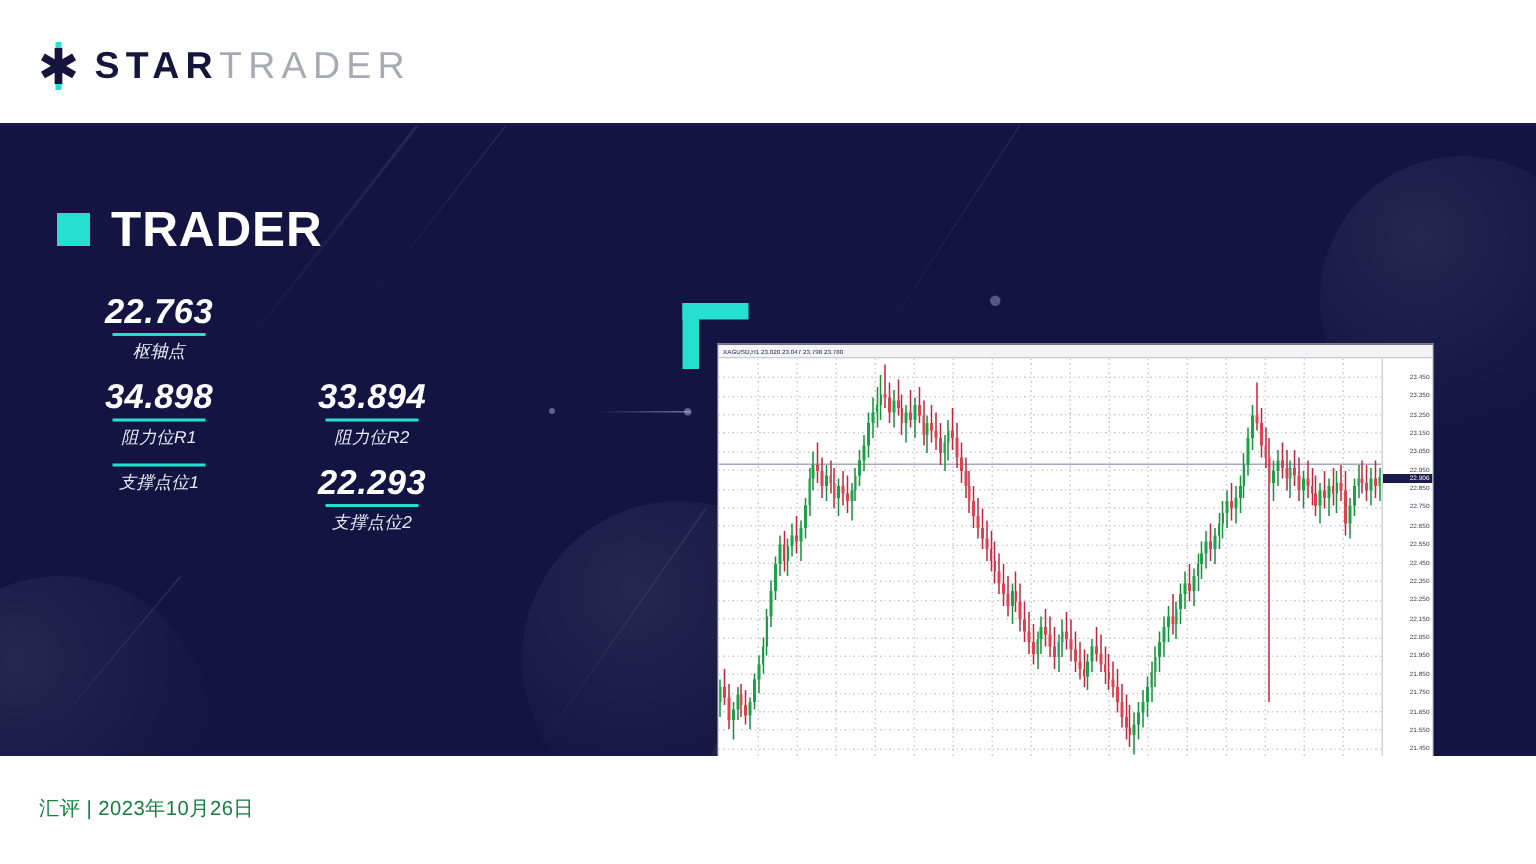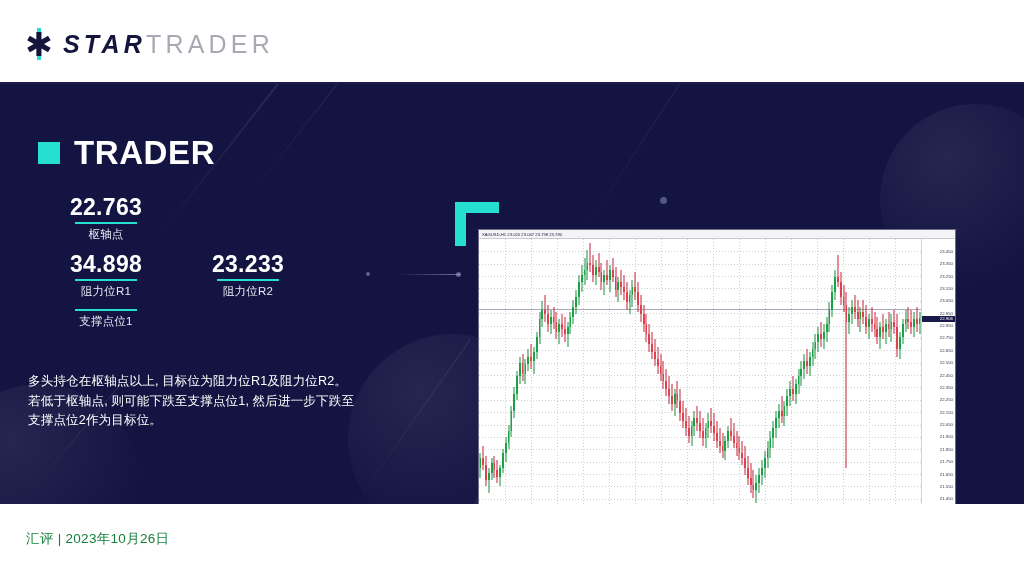--- a/index.html
+++ b/index.html
@@ -23,21 +23,21 @@
   .logo-mark .ast {
     position:absolute; left:0; top:4px; width:30px; height:25px;
     color:#14143c; font-size:33px; line-height:25px; font-weight:700;
     font-family:"DejaVu Sans", sans-serif;
     display:flex; align-items:center; justify-content:center;
   }
   .logo-mark .sq { position:absolute; width:4px; height:4px; background:#25e0d0; left:13px; }
   .logo-mark .sq.top { top:0px; }
   .logo-mark .sq.bot { bottom:0px; }
   .logo-text { font-size:25px; letter-spacing:4.2px; font-weight:700; white-space:nowrap; }
-  .logo-text .t1 { color:#14143c;font-style:italic; }
+  .logo-text .t1 { color:#14143c; }
   .logo-text .t2 { color:#a9a9b4; font-weight:400; }
 
   
   .stage {
     position:absolute; left:0; top:84px; width:1024px; height:420px;
     background:#141442; overflow:hidden;
   }
   .bg-layer { position:absolute; inset:0; overflow:hidden; }
   .streak {
     position:absolute; background:linear-gradient(to bottom, rgba(255,255,255,0.10), rgba(255,255,255,0));
@@ -47,21 +47,21 @@
   .sphere { position:absolute; border-radius:50%;
     background:radial-gradient(circle at 35% 28%, rgba(255,255,255,0.075), rgba(255,255,255,0.012) 60%, rgba(255,255,255,0) 72%); }
   .hline { position:absolute; height:1px; background:linear-gradient(to right, rgba(255,255,255,0), rgba(200,205,235,0.5)); }
 
   
   .title-row { position:absolute; left:38px; top:50px; display:flex; align-items:center; gap:14px; }
   .title-square { width:22px; height:22px; background:#25e0d0; }
   .title-text { color:#ffffff; font-size:33px; font-weight:700; letter-spacing:0.6px; }
 
   .levels { position:absolute; left:38px; top:110px; width:280px; }
-  .lv-row { display:flex; }
+  .lv-row { display:flex;font-style:italic; }
   .lv { width:112px; text-align:center; margin-bottom:9px; }
   .lv .num { color:#ffffff; font-size:23px; font-weight:700; letter-spacing:0.3px; line-height:27px; }
   .lv .bar { width:62px; height:2px; background:#25e0d0; margin:1px auto 3px auto; }
   .lv .lab { color:#e9e9f4; font-size:11.5px; letter-spacing:0.2px; }
   .lv.pivot { margin-left:12px; }
   .lv.r1, .lv.s1 { margin-left:12px; }
   .lv.r2, .lv.s2 { margin-left:30px; }
 
   .analysis { position:absolute; left:28px; top:288px; width:390px; }
   .an-title { color:#f0328c; font-size:13.5px; font-weight:700; margin-bottom:7px; letter-spacing:0.2px; }
@@ -168,39 +168,39 @@
           <div class="lab">枢轴点</div>
         </div>
       </div>
       <div class="lv-row">
         <div class="lv r1">
           <div class="num">34.898</div>
           <div class="bar"></div>
           <div class="lab">阻力位R1</div>
         </div>
         <div class="lv r2">
-          <div class="num">23.233</div>
+          <div class="num">33.894</div>
           <div class="bar"></div>
           <div class="lab">阻力位R2</div>
         </div>
       </div>
       <div class="lv-row">
         <div class="lv s1">
           <div class="bar"></div>
           <div class="lab">支撑点位1</div>
         </div>
+        <div class="lv s2">
+          <div class="num">22.293</div>
+          <div class="bar"></div>
+          <div class="lab">支撑点位2</div>
+        </div>
       </div>
     </div>
 
     <div class="analysis">
-      <div class="an-body">
-        <div>多头持仓在枢轴点以上, 目标位为阻力位R1及阻力位R2。</div>
-        <div>若低于枢轴点, 则可能下跌至支撑点位1, 然后进一步下跌至</div>
-        <div>支撑点位2作为目标位。</div>
-      </div>
     </div>
 
     <div class="bracket br-tl">
       <span class="h"></span>
       <span class="v"></span>
     </div>
 
     <div class="chart-win">
       <div class="chart-head">
         <span class="htxt">XAGUSD,H1  23.020 23.047 23.798 23.780</span>

